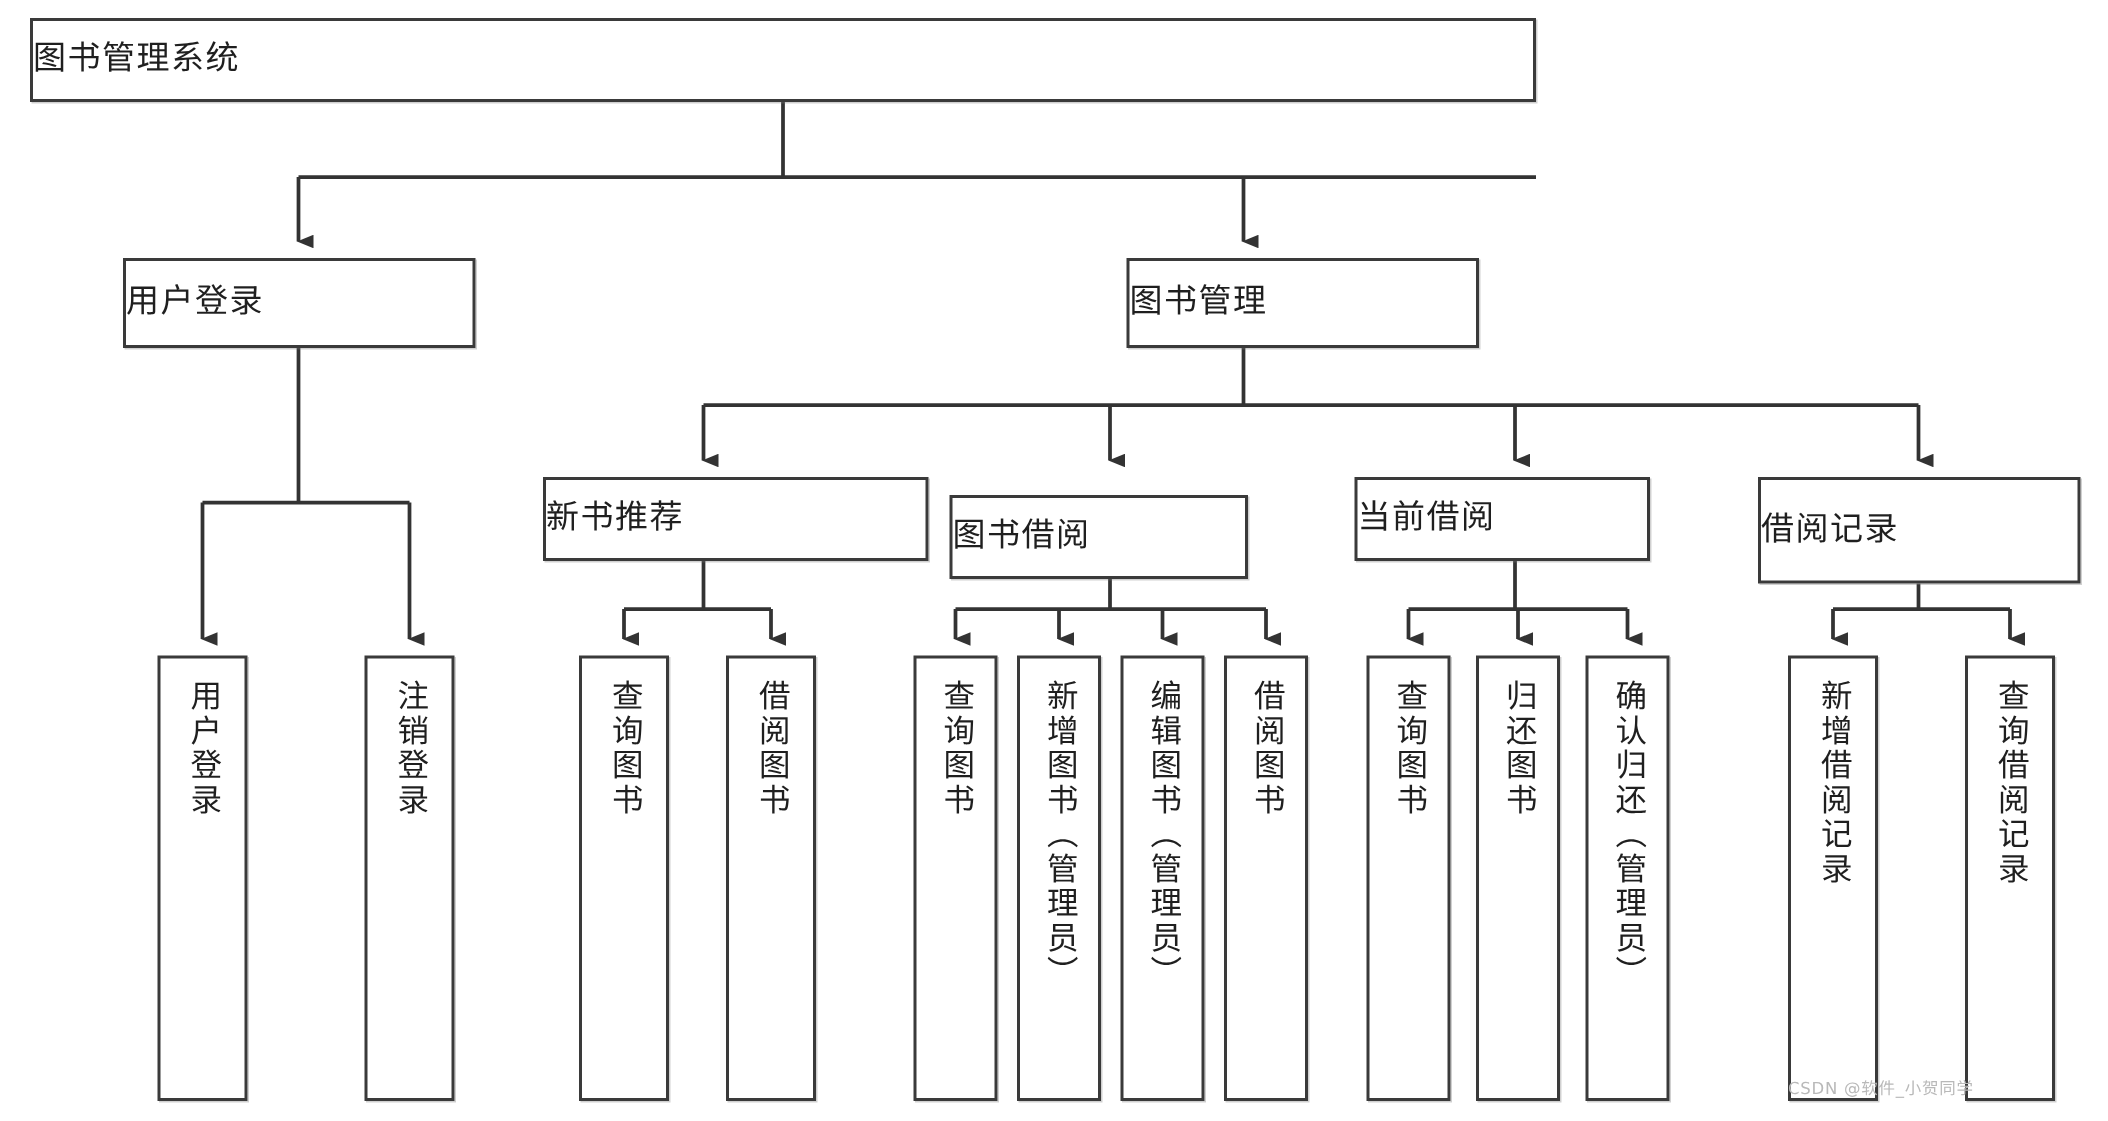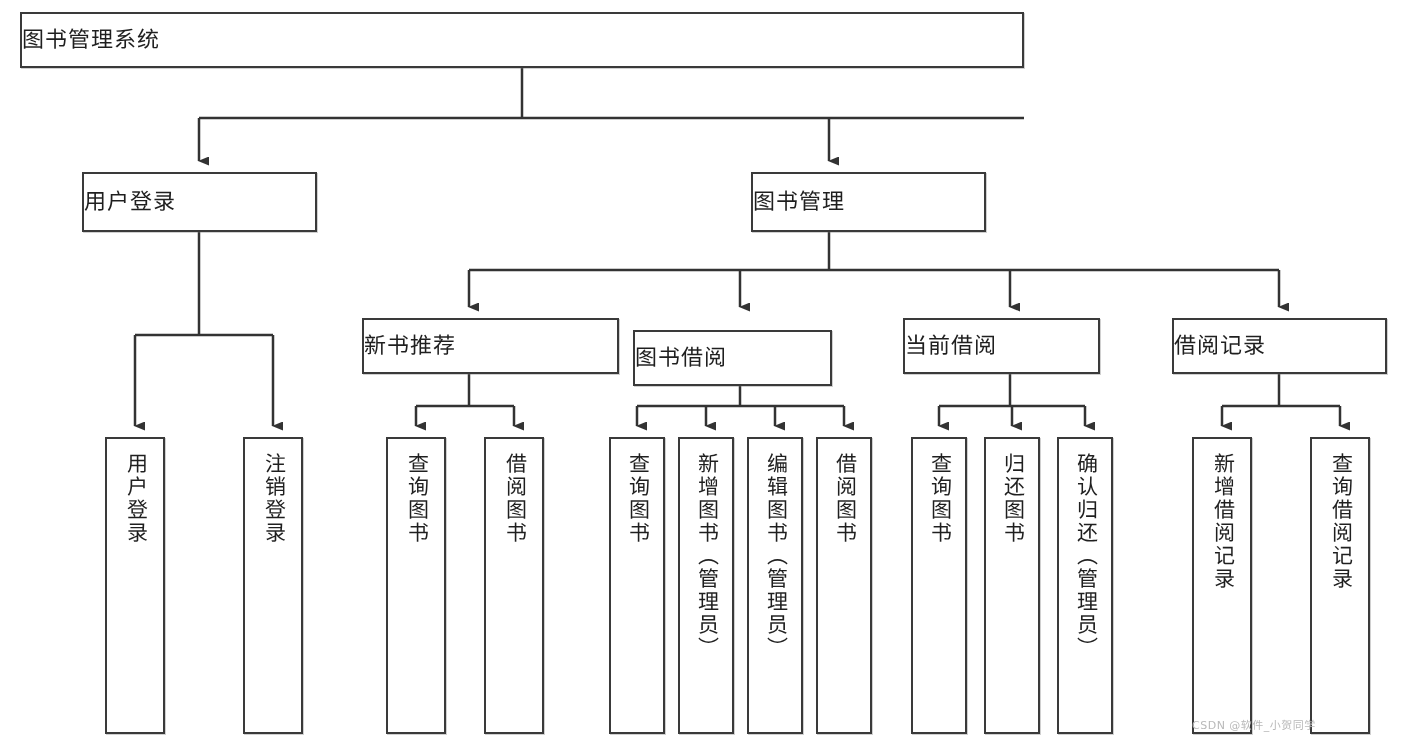--- a/index.html
+++ b/index.html
@@ -142,21 +142,21 @@
 
   <div class="node level3" style="left: 362px; top: 318px; width: 257px; height: 56px; border-color: rgb(58, 58, 58); background: rgb(255, 255, 255);">
     <span class="node-label" style="color: rgb(31, 31, 31);">新书推荐</span>
   </div>
   <div class="node level3" style="left: 633px; top: 318px; width: 199px; height: 56px; border-color: rgb(58, 58, 58); background: rgb(255, 255, 255); margin-top: 12px;">
     <span class="node-label" style="color: rgb(31, 31, 31);">图书借阅</span>
   </div>
   <div class="node level3" style="left: 903px; top: 318px; width: 197px; height: 56px; border-color: rgb(58, 58, 58); background: rgb(255, 255, 255);">
     <span class="node-label" style="color: rgb(31, 31, 31);">当前借阅</span>
   </div>
-  <div class="node level3" style="left: 1172px; top: 318px; width: 215px; height: 56px; border-color: rgb(58, 58, 58); background: rgb(255, 255, 255);">
+  <div class="node level3" style="left: 1172px; top: 318px; width: 215px; height: 71px; border-color: rgb(58, 58, 58); background: rgb(255, 255, 255);">
     <span class="node-label" style="color: rgb(31, 31, 31);">借阅记录</span>
   </div>
 
   <div class="node leaf" style="left: 105px; top: 437px; width: 60px; height: 297px; border-color: rgb(58, 58, 58); background: rgb(255, 255, 255);">
     <span class="node-label" style="color: rgb(31, 31, 31);">用户登录</span>
   </div>
   <div class="node leaf" style="left: 243px; top: 437px; width: 60px; height: 297px; border-color: rgb(58, 58, 58); background: rgb(255, 255, 255);">
     <span class="node-label" style="color: rgb(31, 31, 31);">注销登录</span>
   </div>
   <div class="node leaf" style="left: 386px; top: 437px; width: 60px; height: 297px; border-color: rgb(58, 58, 58); background: rgb(255, 255, 255);">

